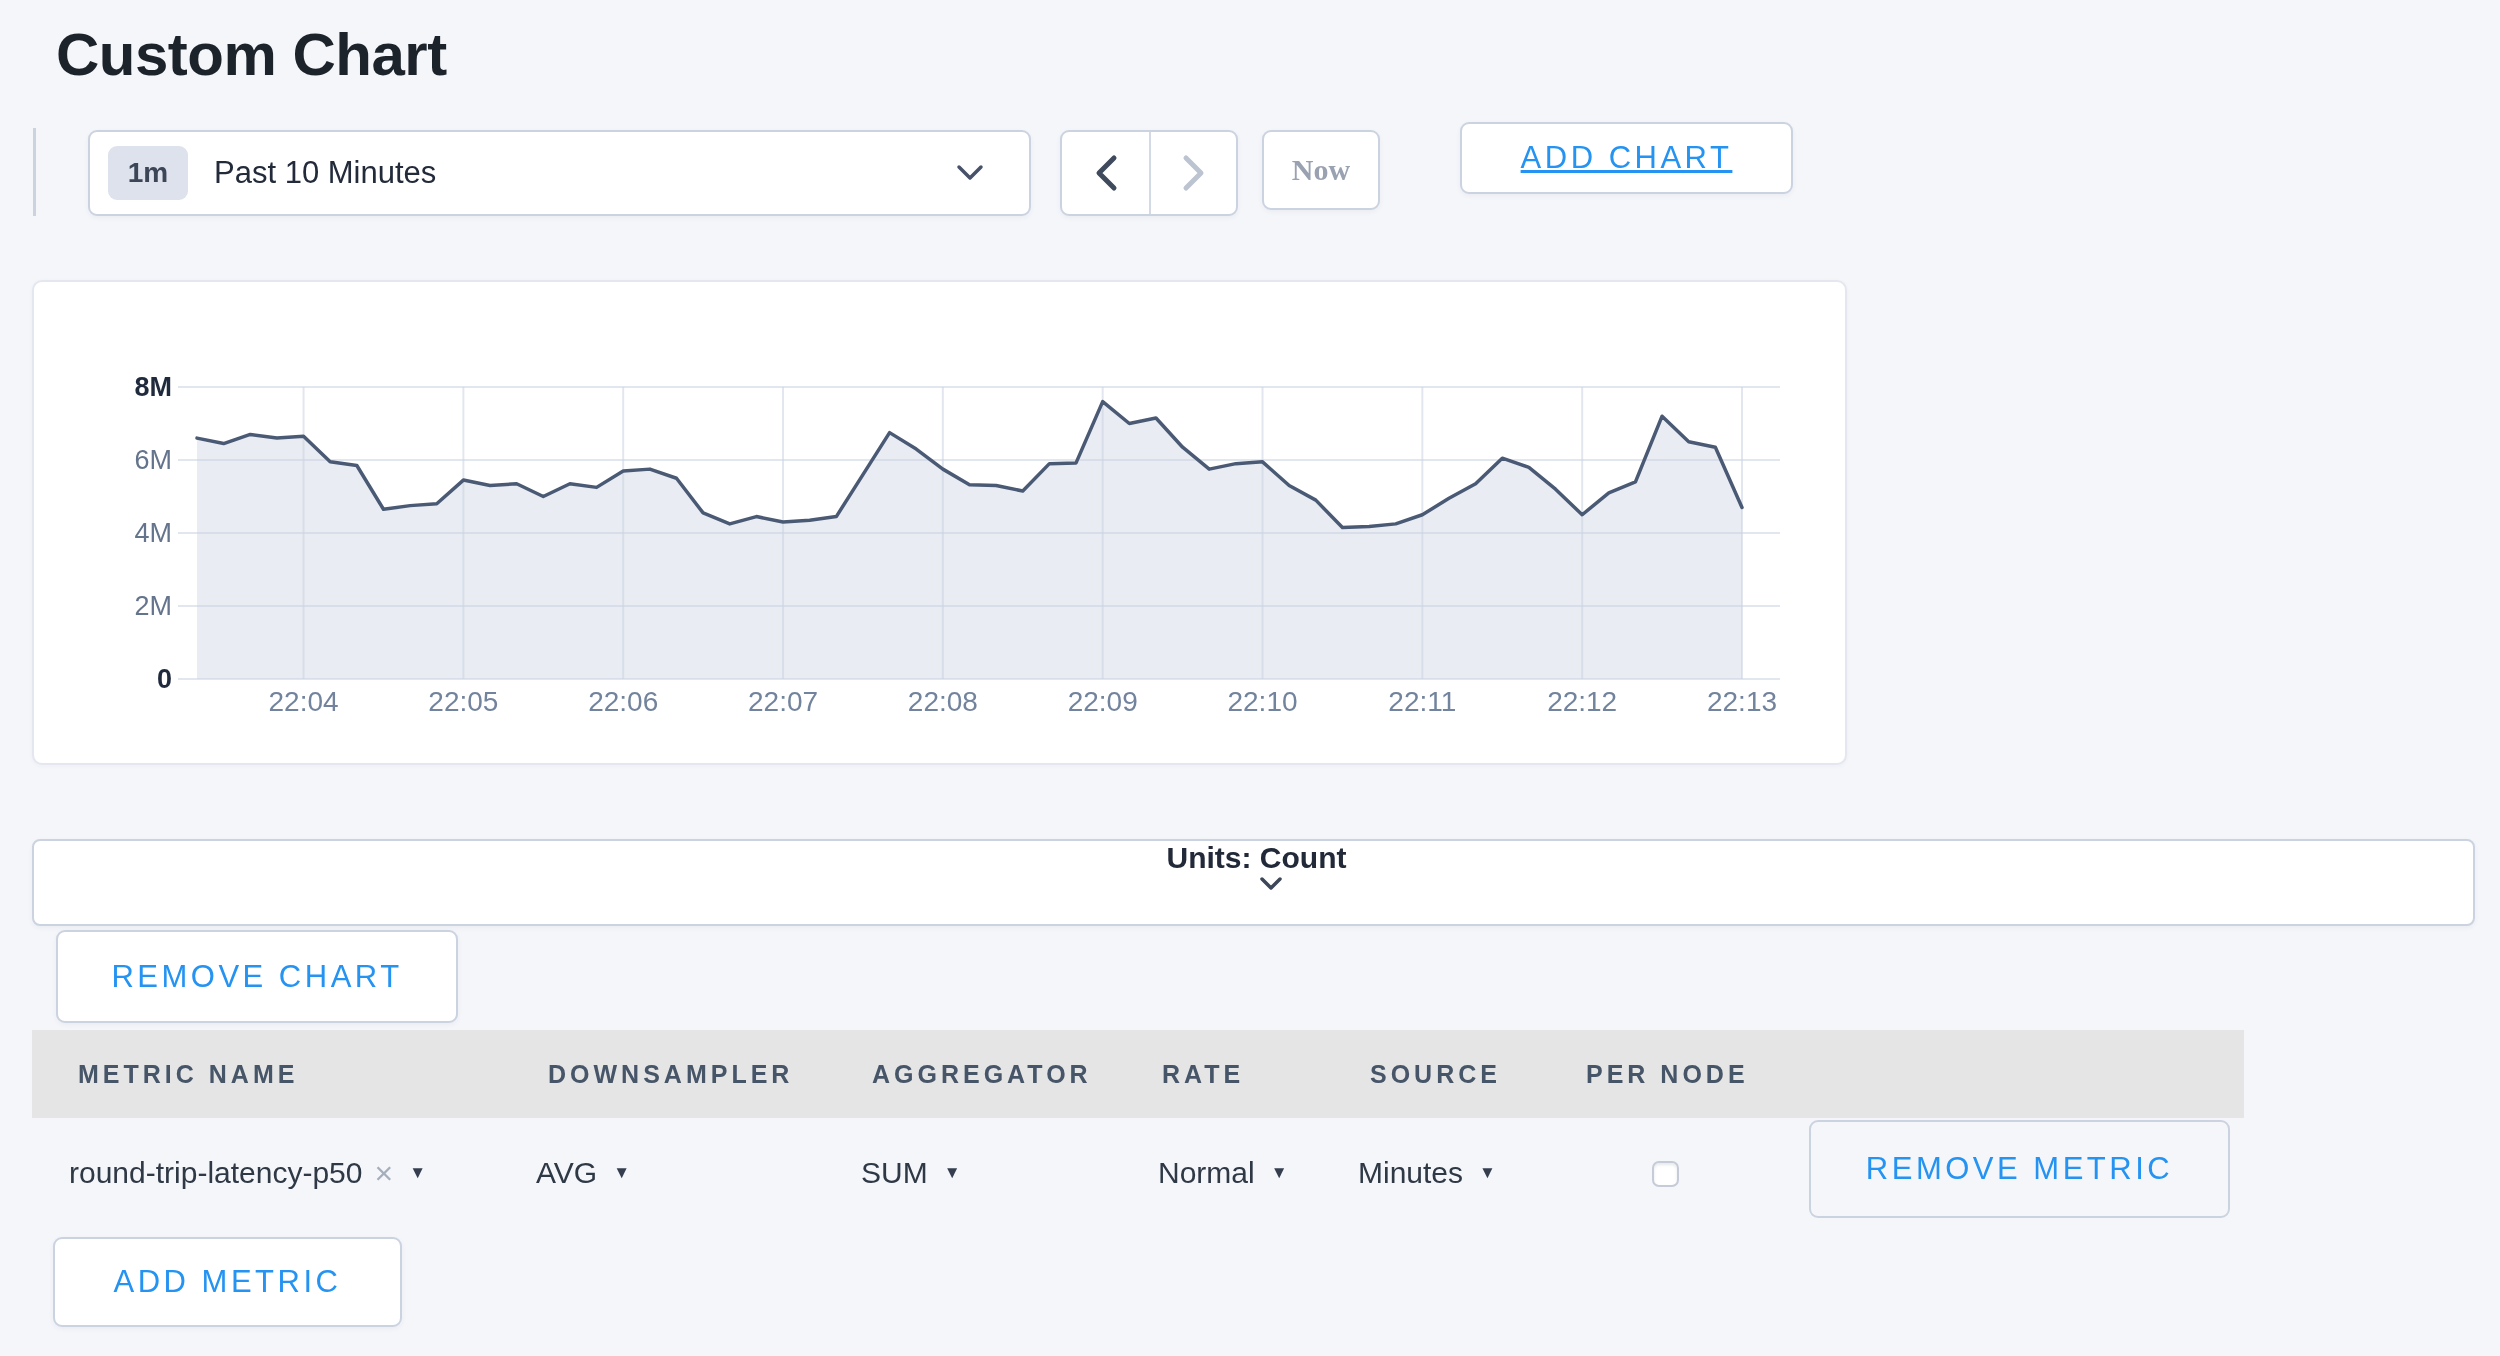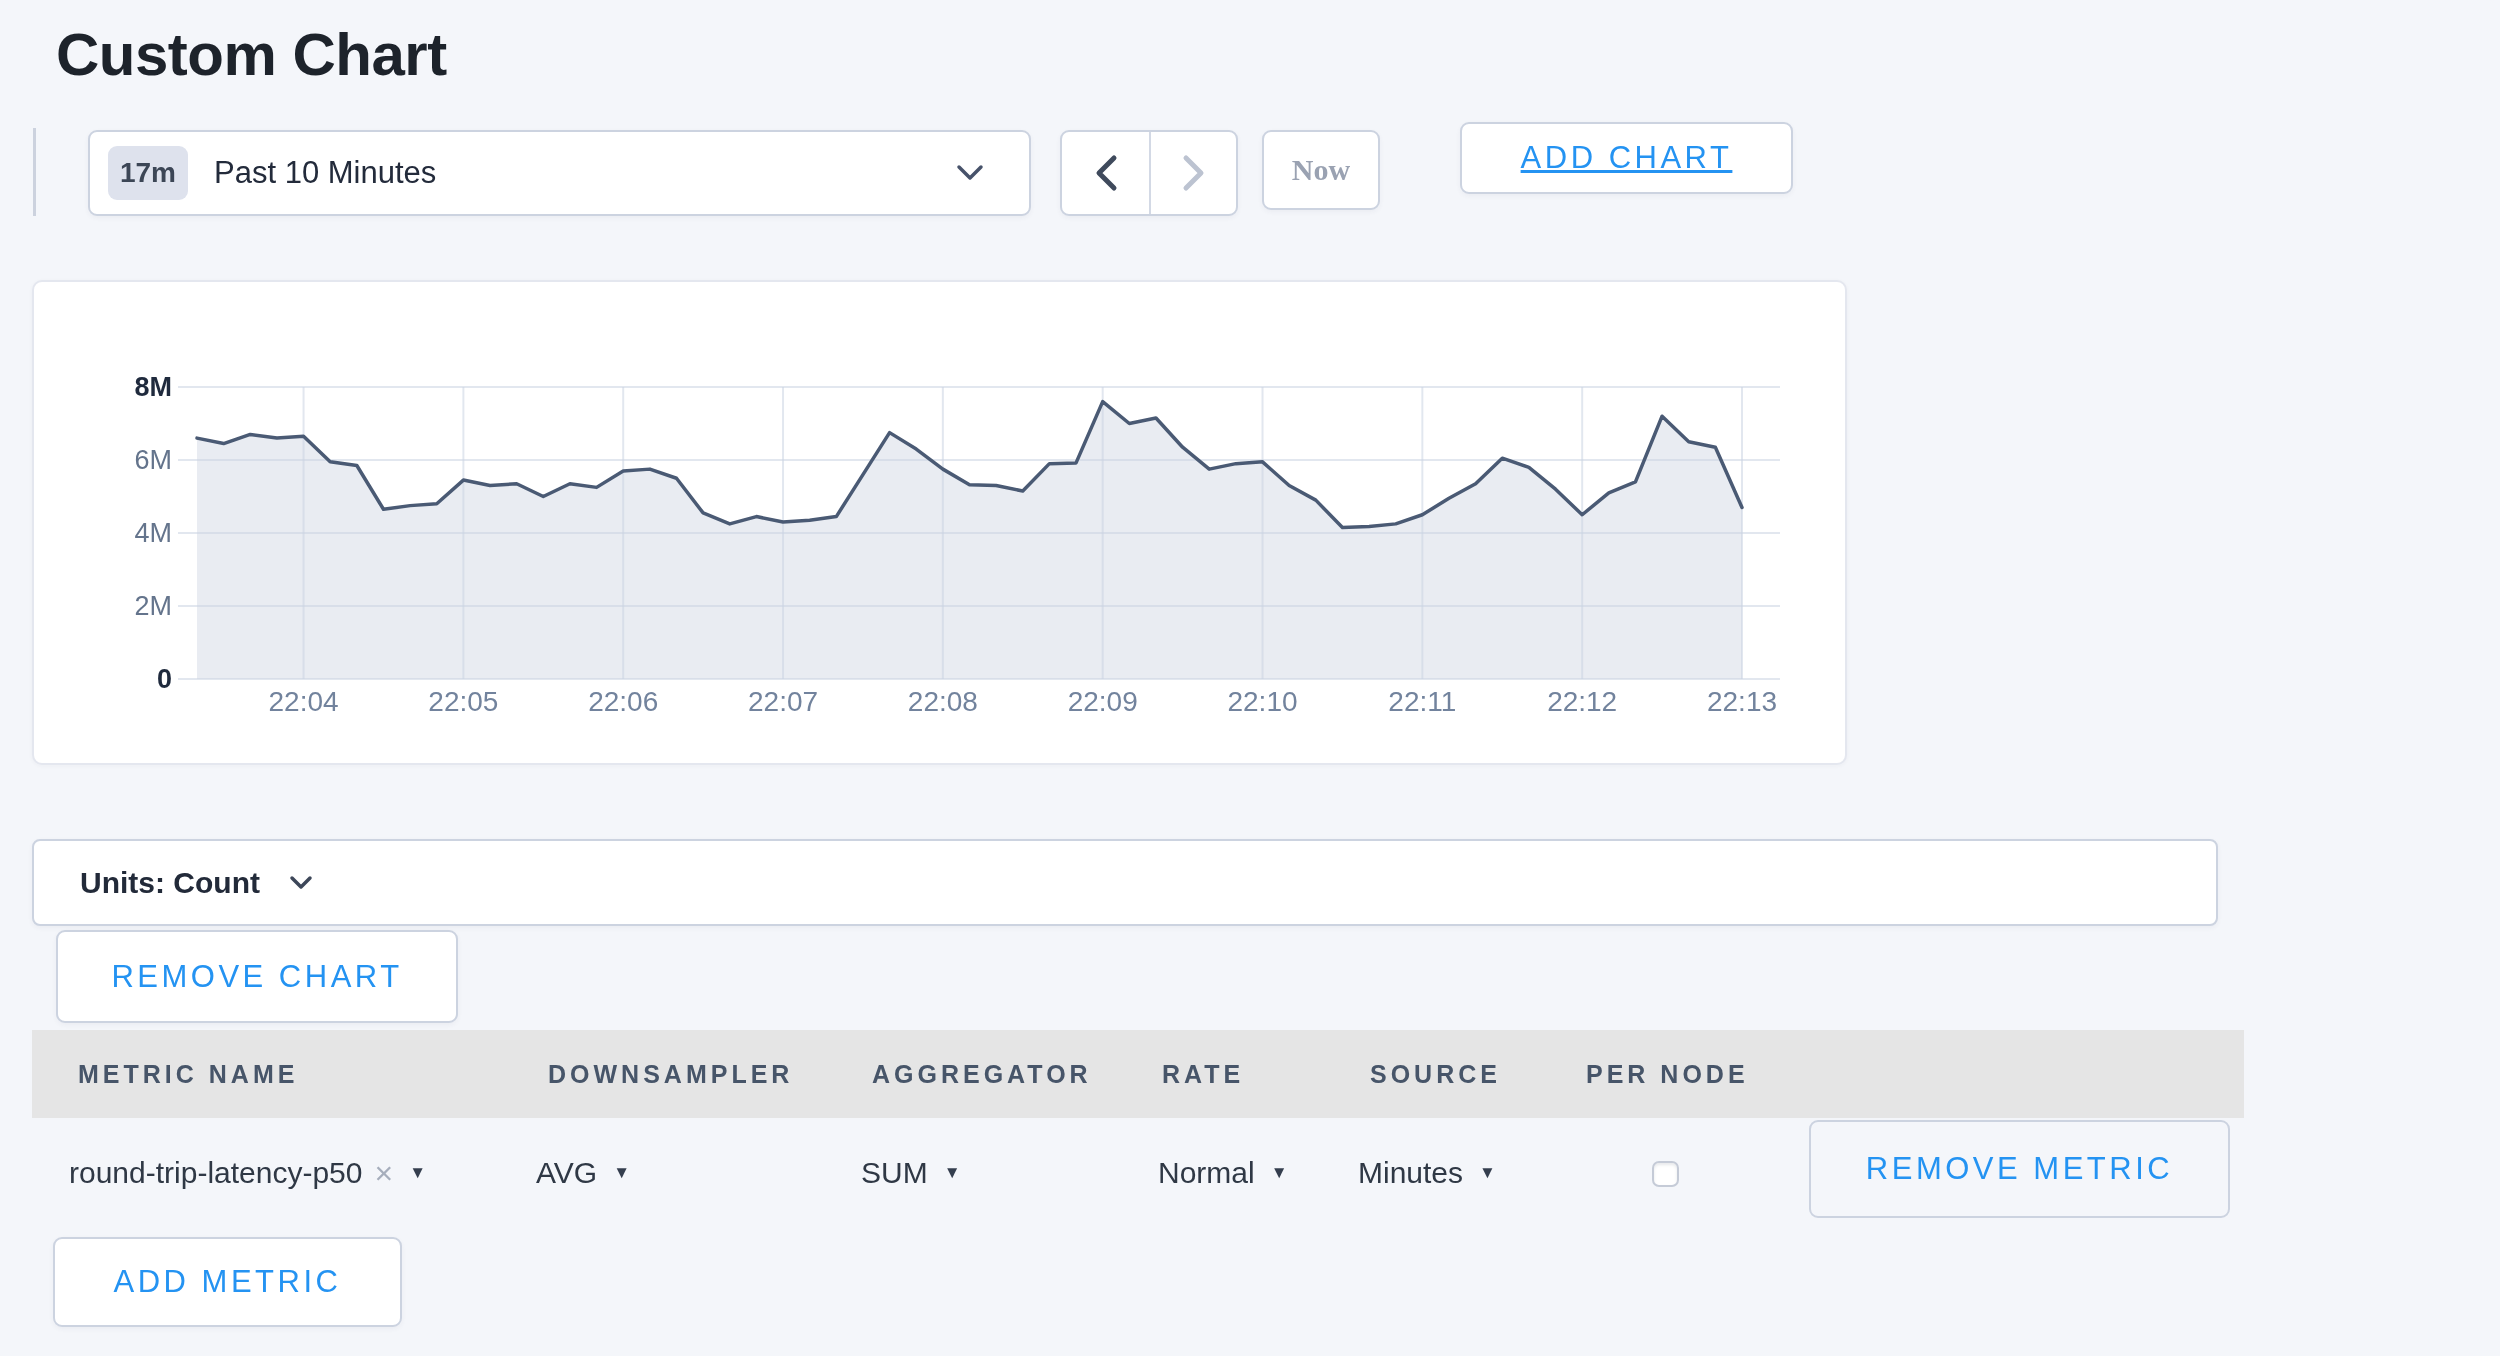--- a/index.html
+++ b/index.html
@@ -36,22 +36,22 @@
   #remove-chart-btn{left:56px;top:930px;width:402px;height:93px;}
   #remove-metric-btn{left:1809px;top:1120px;width:421px;height:98px;background:transparent;box-shadow:none;}
   #add-metric-btn{left:53px;top:1237px;width:349px;height:90px;}
 
   #chart-card{left:32px;top:280px;width:1815px;height:485px;background:#fff;border:2px solid #e4e7ef;
               border-radius:10px;box-sizing:border-box;box-shadow:0 1px 4px rgba(40,50,80,0.04);}
   #chart-svg{position:absolute;left:-2px;top:-2px;width:1815px;height:485px;display:block;}
   .ylab{font-size:27px;}
   .xlab{font-size:28px;}
 
-  #units-bar{left:32px;top:839px;width:2186px;height:87px;display:flex;align-items:center;
-             padding:0 40px 0 46px;border-radius:8px;cursor:pointer;}
+  #units-bar{left:32px;top:839px;width:2443px;height:87px;display:flex;align-items:center;
+             padding:0 40px 0 46px;border-radius:8px;cursor:pointer;flex-direction:column;}
   #units-label{font-size:30px;font-weight:700;color:#222a39;}
   #units-chev{margin-left:28px;}
 
   #table-head{left:32px;top:1030px;width:2212px;height:88px;background:#e5e5e5;}
   .th{position:absolute;top:50%;transform:translateY(-50%);font-size:25px;font-weight:700;
       letter-spacing:4px;color:#475569;white-space:nowrap;}
 
   .cell{position:absolute;top:1145px;height:56px;display:flex;align-items:center;cursor:pointer;}
   .cell .val{font-size:30px;color:#2f3845;white-space:nowrap;}
   .cell .x{margin-left:12px;font-size:32px;color:#a6aebc;line-height:1;cursor:pointer;}
@@ -64,21 +64,21 @@
 </head>
 <body>
 
 <div id="screen">
 
   <h1 id="page-title" class="abs">Custom Chart</h1>
 
   <div id="toolbar-rule" class="abs"></div>
 
   <div id="time-dd" class="abs panel">
-    <span id="time-badge">17m</span>
+    <span id="time-badge">1m</span>
     <span id="time-label">Past 10 Minutes</span>
     <svg class="chev" width="30" height="20" viewBox="0 0 30 20">
       <polyline points="4,4 15,15 26,4" fill="none" stroke="#47526a" stroke-width="3.5" stroke-linecap="round" stroke-linejoin="round"></polyline>
     </svg>
   </div>
 
   <div id="nav-group" class="abs panel">
     <button class="nav-btn">
       <svg width="26" height="40" viewBox="0 0 26 40">
         <polyline points="21,5 6,20 21,35" fill="none" stroke="#3f4a5c" stroke-width="5" stroke-linecap="round" stroke-linejoin="round"></polyline>

